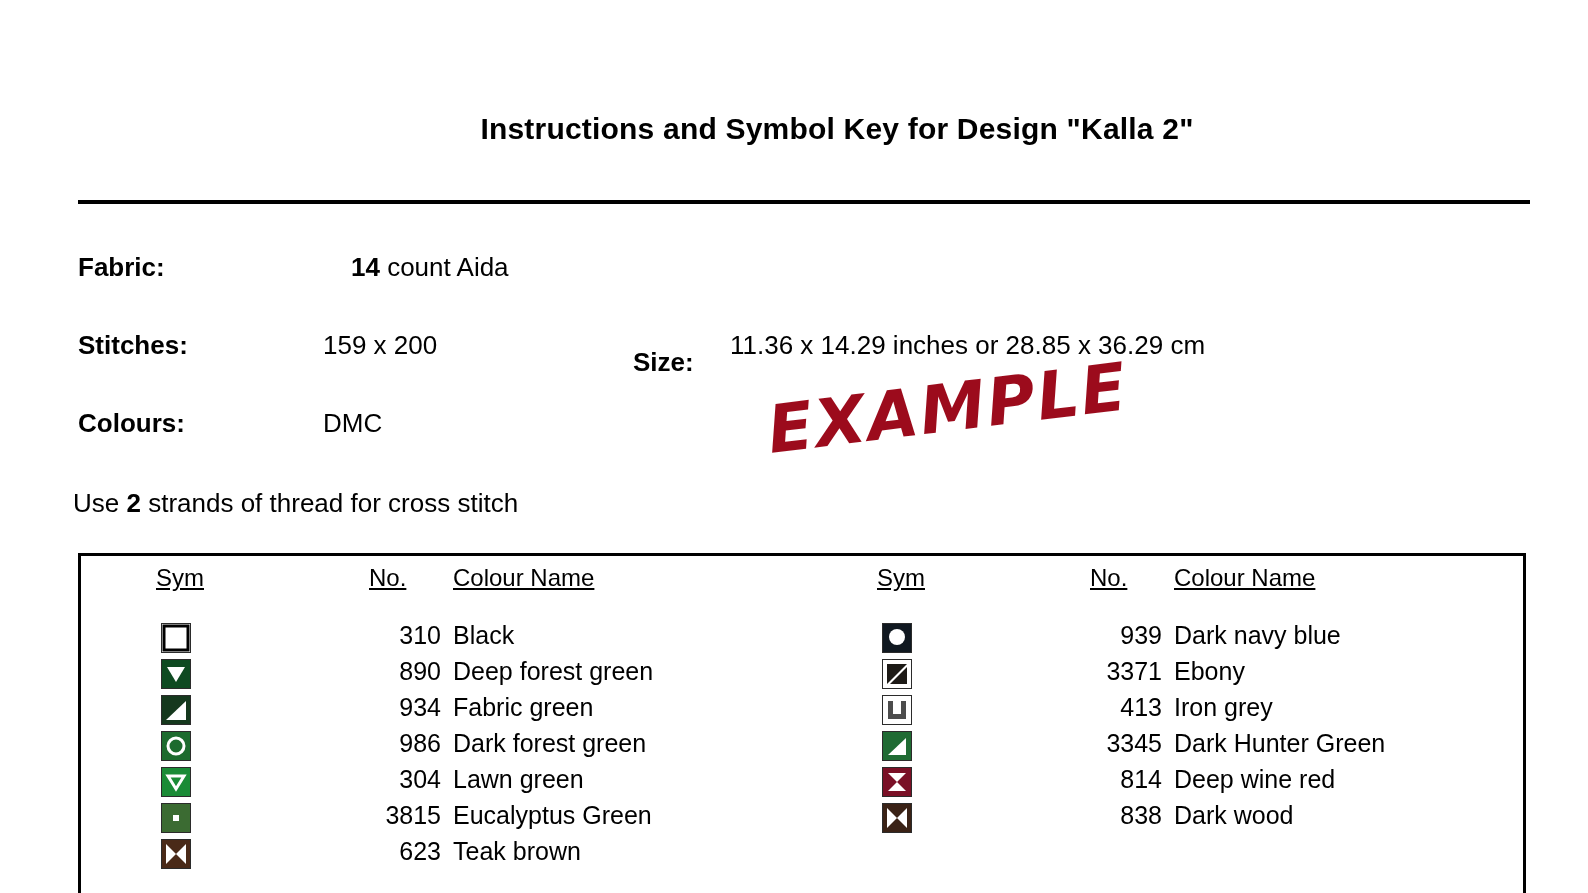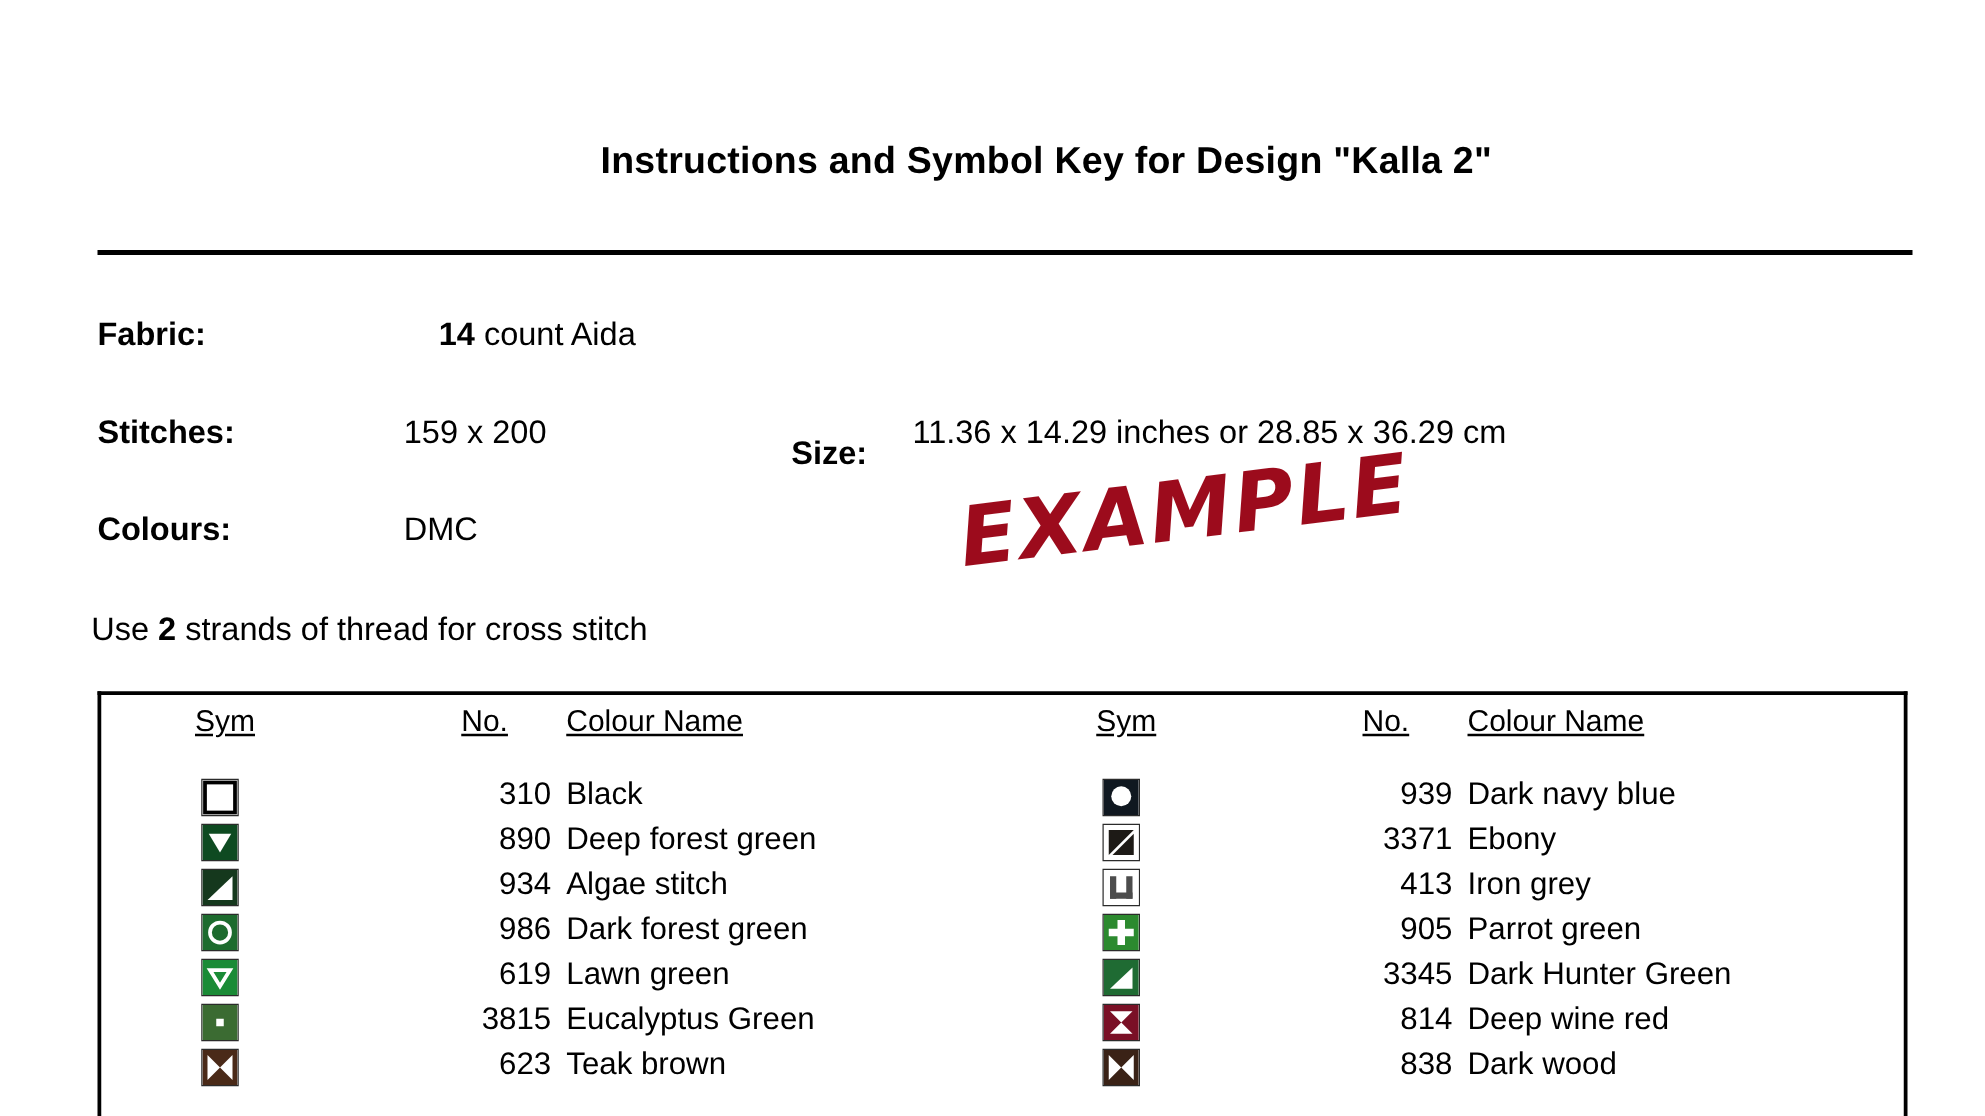--- a/index.html
+++ b/index.html
@@ -237,40 +237,40 @@
               <div class="cell-name">Deep forest green</div>
             </div>
             <div class="key-row">
               <div class="cell-sym">
                 <svg width="28" height="28">
                   <rect width="28" height="28" fill="#15381d"></rect>
                   <polygon points="4,24 24,24 24,5" fill="#fff"></polygon>
                 </svg>
               </div>
               <div class="cell-no">934</div>
-              <div class="cell-name">Algae stitch</div>
+              <div class="cell-name">Fabric green</div>
             </div>
             <div class="key-row">
               <div class="cell-sym">
                 <svg width="28" height="28">
                   <rect width="28" height="28" fill="#1d6b2e"></rect>
                   <circle cx="14" cy="14" r="8" fill="none" stroke="#fff" stroke-width="3"></circle>
                 </svg>
               </div>
               <div class="cell-no">986</div>
               <div class="cell-name">Dark forest green</div>
             </div>
             <div class="key-row">
               <div class="cell-sym">
                 <svg width="28" height="28">
                   <rect width="28" height="28" fill="#1a8b36"></rect>
                   <polygon points="6,8 22,8 14,21" fill="none" stroke="#fff" stroke-width="3"></polygon>
                 </svg>
               </div>
-              <div class="cell-no">619</div>
+              <div class="cell-no">304</div>
               <div class="cell-name">Lawn green</div>
             </div>
             <div class="key-row">
               <div class="cell-sym">
                 <svg width="28" height="28">
                   <rect width="28" height="28" fill="#3b6b32"></rect>
                   <rect x="11" y="11" width="6" height="6" fill="#fff"></rect>
                 </svg>
               </div>
               <div class="cell-no">3815</div>
@@ -326,31 +326,20 @@
                   <rect x="18" y="5" width="5" height="18" fill="#4c4c4c"></rect>
                   <rect x="5" y="18" width="18" height="5" fill="#4c4c4c"></rect>
                 </svg>
               </div>
               <div class="cell-no">413</div>
               <div class="cell-name">Iron grey</div>
             </div>
             <div class="key-row">
               <div class="cell-sym">
                 <svg width="28" height="28">
-                  <rect width="28" height="28" fill="#2c8a2f"></rect>
-                  <rect x="11" y="4" width="6" height="20" fill="#fff"></rect>
-                  <rect x="4" y="11" width="20" height="6" fill="#fff"></rect>
-                </svg>
-              </div>
-              <div class="cell-no">905</div>
-              <div class="cell-name">Parrot green</div>
-            </div>
-            <div class="key-row">
-              <div class="cell-sym">
-                <svg width="28" height="28">
                   <rect width="28" height="28" fill="#1f6b33"></rect>
                   <polygon points="5,23 23,23 23,6" fill="#fff"></polygon>
                 </svg>
               </div>
               <div class="cell-no">3345</div>
               <div class="cell-name">Dark Hunter Green</div>
             </div>
             <div class="key-row">
               <div class="cell-sym">
                 <svg width="28" height="28">

